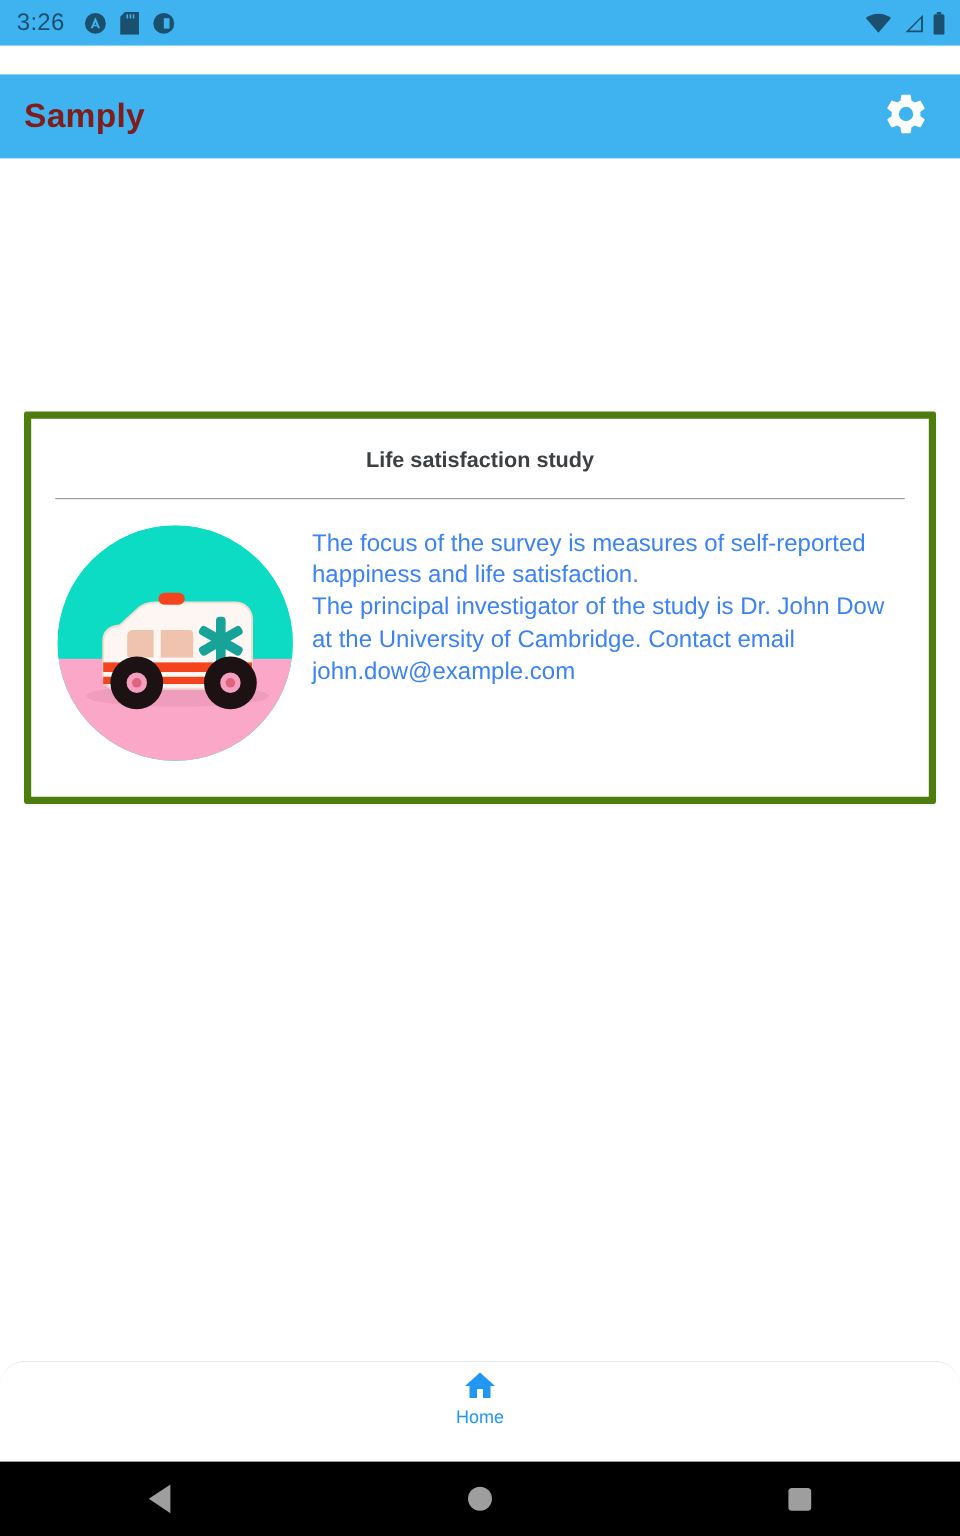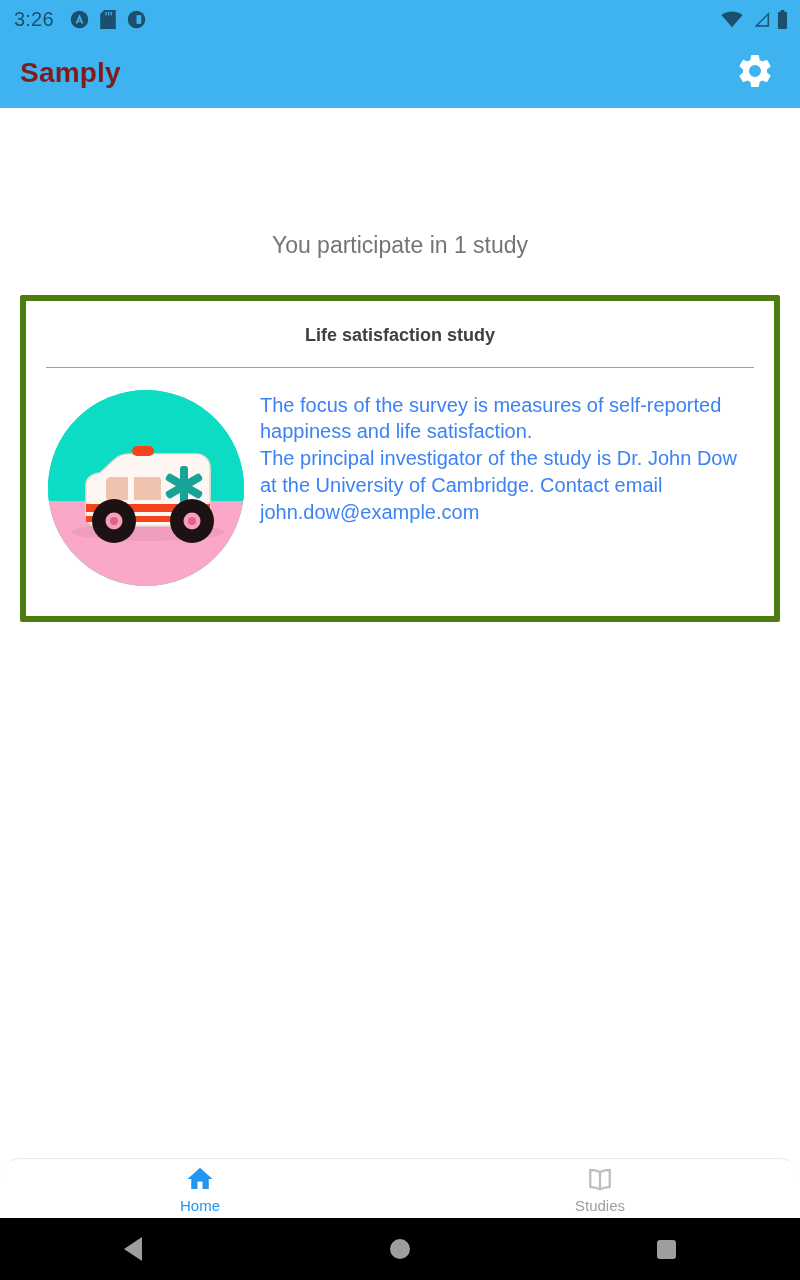--- a/index.html
+++ b/index.html
@@ -12,20 +12,21 @@
     overflow: hidden;
   }
 
   .phone {
     position: relative;
     width: 800px;
     height: 1280px;
     background: #ffffff;
     display: flex;
     flex-direction: column;
+    gap: 24px;
   }
 
   
   .status-bar {
     height: 38px;
     background: #3FB3F0;
     display: flex;
     align-items: center;
     padding: 0 12px 0 14px;
     flex: 0 0 auto;
@@ -266,21 +267,20 @@
       <span>
         <svg width="40" height="40" viewBox="0 0 24 24">
           <path fill="#ffffff" d="M19.14 12.94c.04-.3.06-.61.06-.94 0-.32-.02-.64-.07-.94l2.03-1.58a.49.49 0 0 0 .12-.61l-1.92-3.32a.488.488 0 0 0-.59-.22l-2.39.96c-.5-.38-1.03-.7-1.62-.94l-.36-2.54a.484.484 0 0 0-.48-.41h-3.84c-.24 0-.43.17-.47.41l-.36 2.54c-.59.24-1.13.57-1.62.94l-2.39-.96c-.22-.08-.47 0-.59.22L2.74 8.87c-.12.21-.08.47.12.61l2.03 1.58c-.05.3-.09.63-.09.94s.02.64.07.94l-2.03 1.58a.49.49 0 0 0-.12.61l1.92 3.32c.12.22.37.29.59.22l2.39-.96c.5.38 1.03.7 1.62.94l.36 2.54c.05.24.24.41.48.41h3.84c.24 0 .44-.17.47-.41l.36-2.54c.59-.24 1.13-.56 1.62-.94l2.39.96c.22.08.47 0 .59-.22l1.92-3.32c.12-.22.07-.47-.12-.61l-2.01-1.58zM12 15.6A3.6 3.6 0 0 1 8.4 12 3.6 3.6 0 0 1 12 8.4a3.6 3.6 0 0 1 3.6 3.6 3.6 3.6 0 0 1-3.6 3.6z"></path>
         </svg>
       </span>
     </div>
   </div>
 
   <div class="content">
 
-    <div class="participate-line">You participate in 1 study</div>
 
     <div class="study-card">
       <div class="card-title">Life satisfaction study</div>
       <div class="card-divider"></div>
       <div class="card-body">
 
         <div class="study-image">
           <div class="sky"></div>
           <div class="ground"></div>
           <svg width="196" height="196" viewBox="0 0 196 196">
@@ -327,29 +327,20 @@
 
     <div class="nav-item active">
       <div class="nav-icon">
         <svg width="30" height="30" viewBox="0 0 24 24">
           <path fill="#2196F3" d="M10 20v-6h4v6h5v-8h3L12 3 2 12h3v8z"></path>
         </svg>
       </div>
       <div class="nav-label">Home</div>
     </div>
 
-    <div class="nav-item inactive">
-      <div class="nav-icon">
-        <svg width="30" height="30" viewBox="0 0 24 24">
-          <path fill="none" stroke="#BDBDBD" stroke-width="1.8" stroke-linejoin="round" d="M12 6.5 C10 5.2 7.5 4.6 4.2 4.6 L4.2 18.4 C7.5 18.4 10 19 12 20.3 C14 19 16.5 18.4 19.8 18.4 L19.8 4.6 C16.5 4.6 14 5.2 12 6.5 Z"></path>
-          <path fill="none" stroke="#BDBDBD" stroke-width="1.8" d="M12 6.5 L12 20.3"></path>
-        </svg>
-      </div>
-      <div class="nav-label">Studies</div>
-    </div>
 
 
   </div>
 
   <div class="system-nav">
     <div class="sysnav-btn">
       <span class="tri-back"></span>
     </div>
     <div class="sysnav-btn">
       <span class="circle-home"></span>

